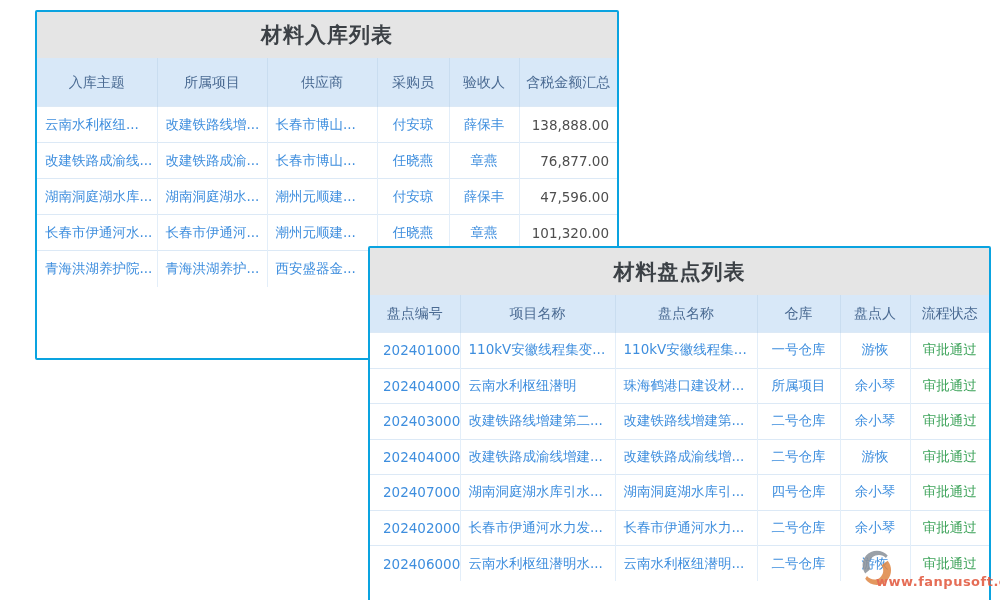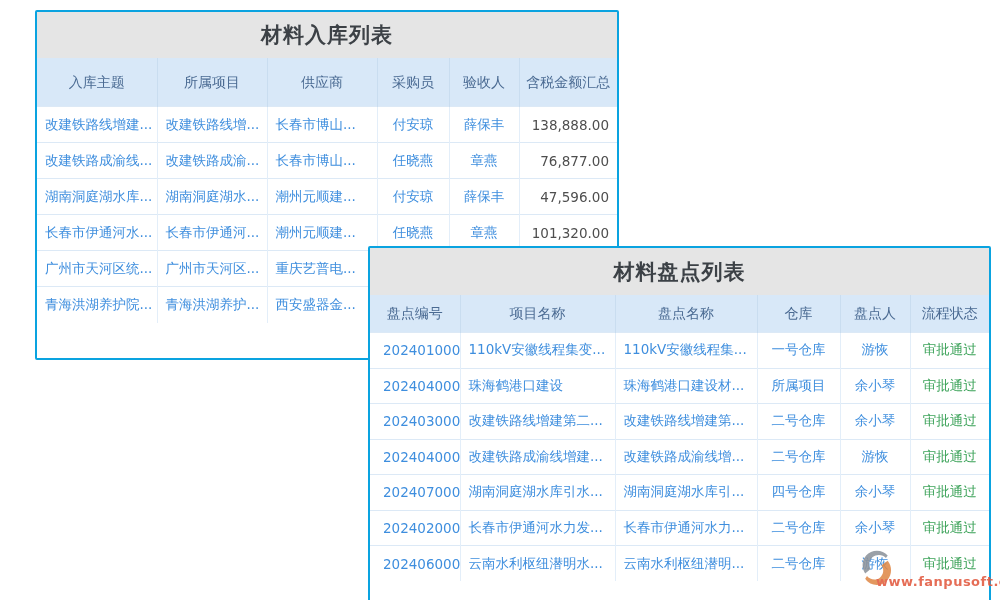--- a/index.html
+++ b/index.html
@@ -79,21 +79,21 @@
           <th>入库主题</th>
           <th>所属项目</th>
           <th>供应商</th>
           <th>采购员</th>
           <th>验收人</th>
           <th>含税金额汇总</th>
         </tr>
     </thead>
     <tbody>
         <tr>
-          <td>改建铁路线增建...</td>
+          <td>云南水利枢纽...</td>
           <td>改建铁路线增...</td>
           <td>长春市博山...</td>
           <td>付安琼</td>
           <td>薛保丰</td>
           <td>138,888.00</td>
         </tr>
         <tr>
           <td>改建铁路成渝线...</td>
           <td>改建铁路成渝...</td>
           <td>长春市博山...</td>
@@ -109,28 +109,20 @@
           <td>薛保丰</td>
           <td>47,596.00</td>
         </tr>
         <tr>
           <td>长春市伊通河水...</td>
           <td>长春市伊通河...</td>
           <td>潮州元顺建...</td>
           <td>任晓燕</td>
           <td>章燕</td>
           <td>101,320.00</td>
-        </tr>
-        <tr>
-          <td>广州市天河区统...</td>
-          <td>广州市天河区...</td>
-          <td>重庆艺普电...</td>
-          <td></td>
-          <td></td>
-          <td></td>
         </tr>
         <tr>
           <td>青海洪湖养护院...</td>
           <td>青海洪湖养护...</td>
           <td>西安盛器金...</td>
           <td></td>
           <td></td>
           <td></td>
         </tr>
       </tbody>
@@ -162,21 +154,21 @@
         <tr>
           <td>2024010008</td>
           <td>110kV安徽线程集变...</td>
           <td>110kV安徽线程集...</td>
           <td>一号仓库</td>
           <td>游恢</td>
           <td>审批通过</td>
         </tr>
         <tr>
           <td>2024040003</td>
-          <td>珠海鹤港口建设</td>
+          <td>云南水利枢纽潜明</td>
           <td>珠海鹤港口建设材...</td>
           <td>所属项目</td>
           <td>余小琴</td>
           <td>审批通过</td>
         </tr>
         <tr>
           <td>2024030004</td>
           <td>改建铁路线增建第二...</td>
           <td>改建铁路线增建第...</td>
           <td>二号仓库</td>

